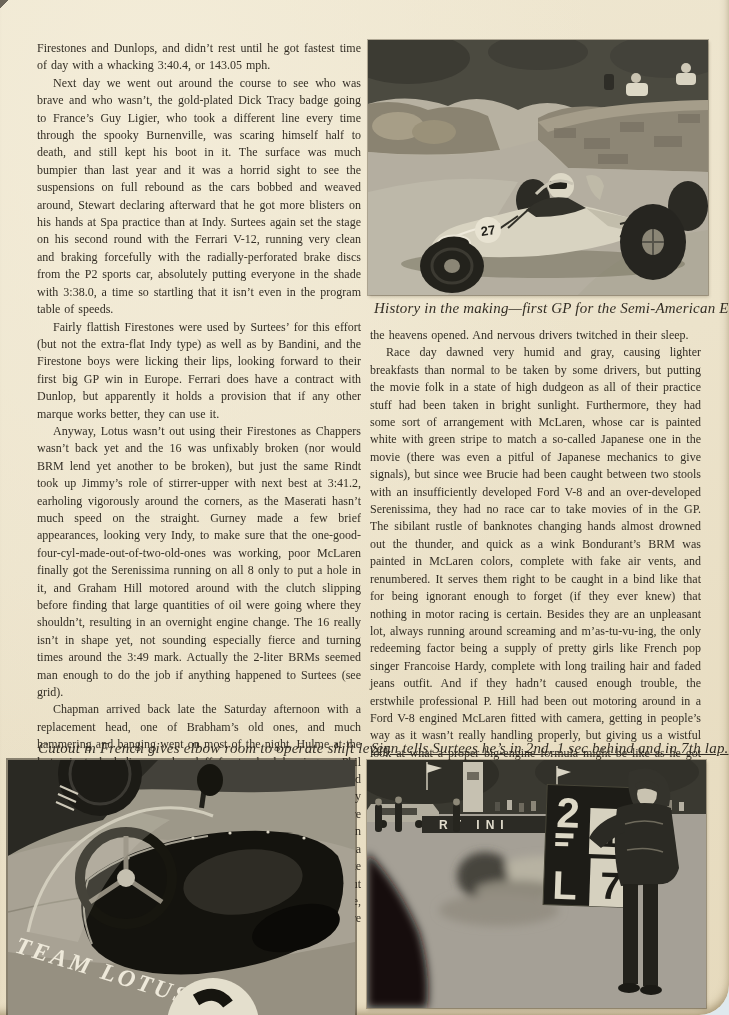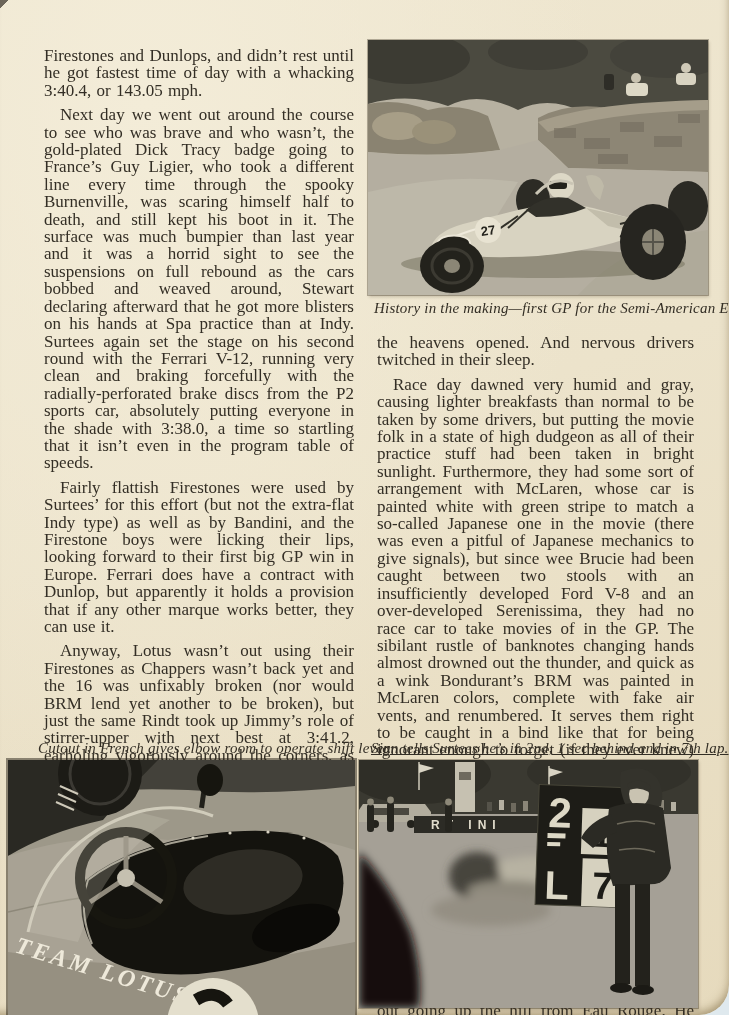--- a/index.html
+++ b/index.html
@@ -18,36 +18,36 @@
   }
   .corner-mark{
     position:absolute;left:0;top:0;width:10px;height:8px;
     background:linear-gradient(135deg,#4a443a 0%,#4a443a 45%,rgba(74,68,58,0) 50%);
     opacity:.8;
   }
   .col{position:absolute;color:#332e25;}
   .col-left{left:37px;top:40px;width:324px;}
   .col-right{left:370px;top:327px;width:331px;}
   .col p{
-    margin:7px;font-size:17px;line-height:17.4px;text-align:justify;
+    margin:0;font-size:12px;line-height:17.4px;text-align:justify;
     word-spacing:1px;text-indent:16px;
   }
   .col p.first{text-indent:0;}
   .cont-arrow{
     text-align:right;margin-top:-17px;font-size:14px;line-height:17px;
     font-family:"DejaVu Sans",sans-serif;color:#3a352b;letter-spacing:-2px;
   }
   .photo{
     position:absolute;overflow:hidden;background:#8f8a7c;
     box-shadow:0 0 0 1px rgba(60,52,38,.35), 1px 2px 3px rgba(80,65,40,.25);
   }
   .photo svg{display:block;width:100%;height:100%;}
   #photo-eagle{left:368px;top:40px;width:340px;height:255px;}
   #photo-lotus{left:8px;top:760px;width:347px;height:255px;box-shadow:0 0 0 2px rgba(40,34,24,.5);}
-  #photo-pitboard{left:359px;top:760px;width:339px;height:248px;}
+  #photo-pitboard{left:367px;top:760px;width:339px;height:248px;}
   .caption{
     position:absolute;font-style:italic;font-size:15px;color:#332e25;
     letter-spacing:.2px;white-space:nowrap;
   }
   #caption-eagle{left:374px;top:300px;}
   #caption-lotus{left:38px;top:740px;}
   #caption-pitboard{left:371px;top:740px;text-decoration:underline;}
 </style>
 </head>
 <body>

